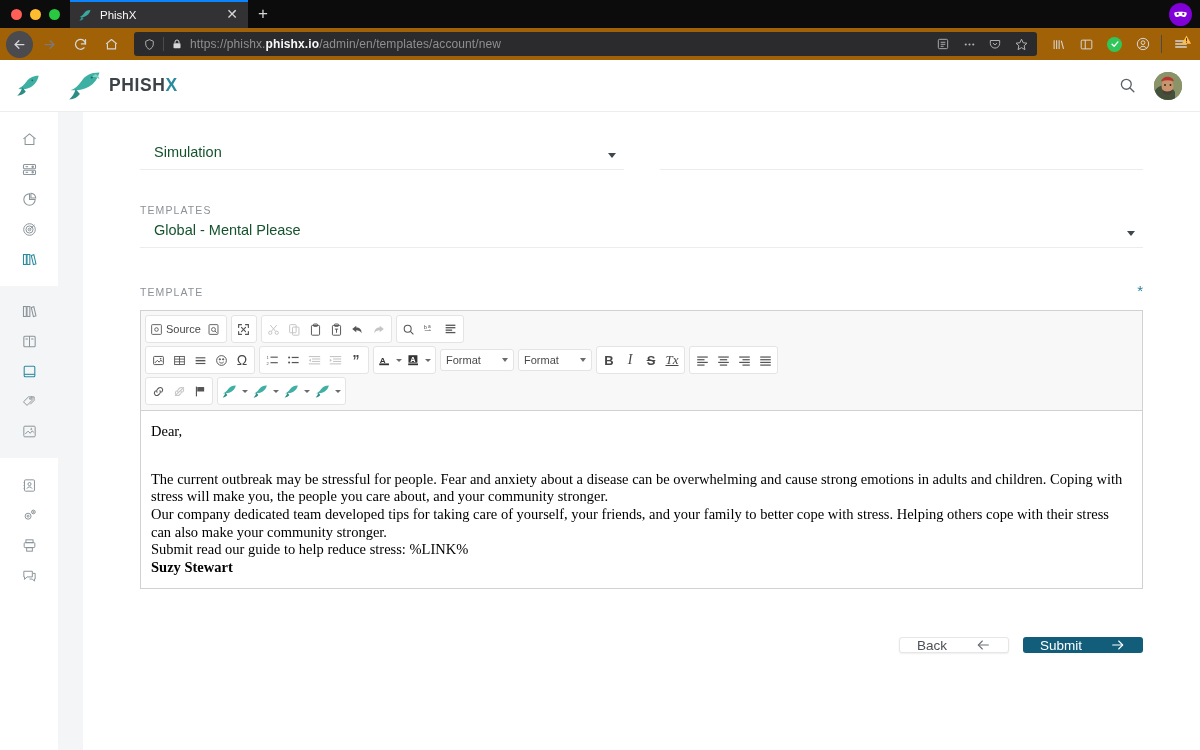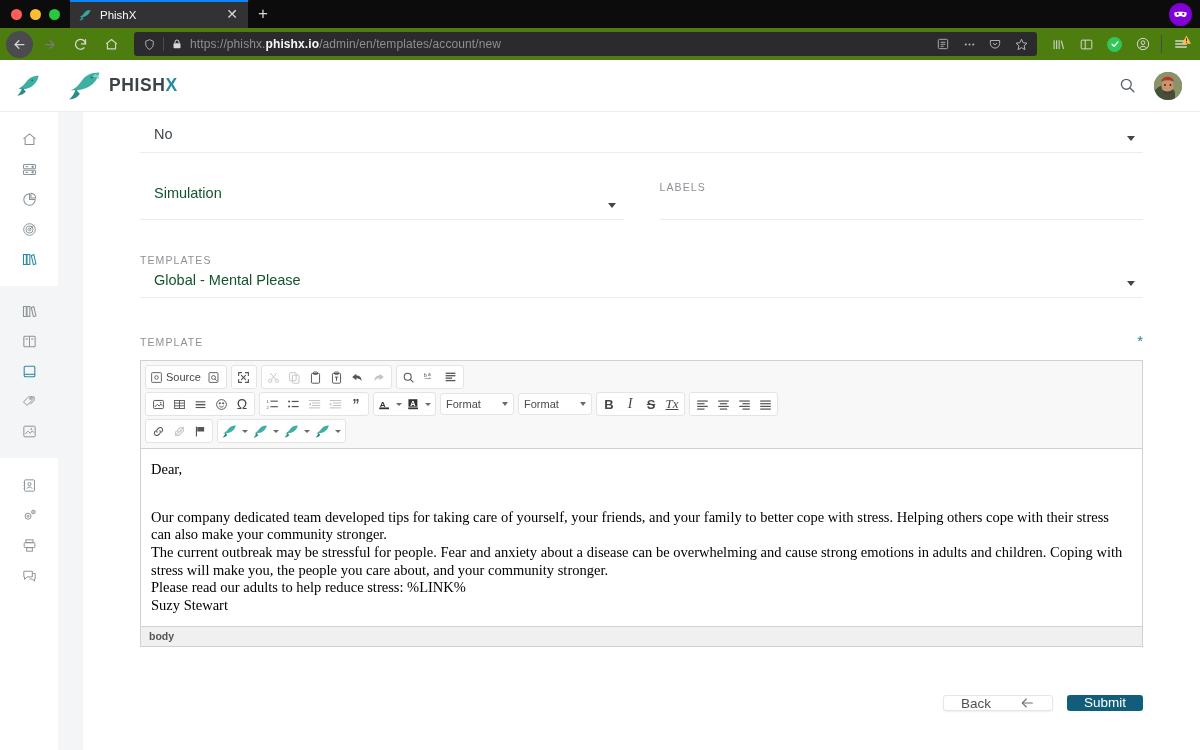--- a/index.html
+++ b/index.html
@@ -59,21 +59,21 @@
     margin-left: auto; display: flex; align-items: center;
     padding-right: 8px; height: 28px;
   }
   .mask-badge {
     width: 23px; height: 23px; border-radius: 50%;
     background: #8000d7; display: flex; align-items: center; justify-content: center;
   }
 
   .navbar {
     height: 32px;
-    background: #4d7c0f;
+    background: #a16207;
     display: flex;
     align-items: center;
     padding: 0 6px;
     gap: 2px;
   }
   .navbtn {
     width: 29px; height: 28px;
     display: flex; align-items: center; justify-content: center;
     color: #f9f9fa; flex: none;
   }
@@ -208,21 +208,21 @@
     border-bottom: 1px solid #d1d1d1;
     padding: 4px 4px 2px;
   }
   .ck-row { display: flex; align-items: center; gap: 4px; flex-wrap: nowrap; margin-bottom: 3px; }
   .ck-group {
     display: flex; align-items: center;
     border: 1px solid #e4e4e4; border-radius: 3px;
     background: #fff; padding: 1px 2px; gap: 1px;
   }
   .ck-btn {
-    height: 20px; min-width: 20px; padding: 0 2px;
+    height: 20px; min-width: 20px; padding: 12px 2px;
     display: flex; align-items: center; justify-content: center;
     color: #474747; font-size: 11px; gap: 3px; border-radius: 2px;
   }
   .ck-btn.disabled { color: #c4c4c4; }
   .ck-btn .lbl { font-size: 11px; color: #474747; }
   .ck-combo {
     height: 22px; min-width: 74px; border: 1px solid #e4e4e4; border-radius: 3px;
     background: #fff; display: flex; align-items: center; justify-content: space-between;
     padding: 0 5px; font-size: 11px; color: #4a4a4a;
   }
@@ -243,21 +243,21 @@
     padding: 12px 10px 6px 10px;
     font-family: "Liberation Serif", serif;
     font-size: 14.5px;
     color: #000;
     line-height: 1.22;
     height: 177px;
     overflow: hidden;
   }
   .ck-body p { margin: 0 0 0 0; }
   .ck-body .gap { height: 30px; }
-  .ck-body .sig { font-weight: 400; margin-top: 0; }
+  .ck-body .sig { font-weight: 700; margin-top: 0; }
   .ck-footer {
     background: #f0f0f0; border-top: 1px solid #d1d1d1;
     font-size: 10.5px; color: #555; padding: 3px 8px 4px;
     font-weight: 700;
   }
 
   
   .actions {
     display: flex; justify-content: flex-end; align-items: center;
     gap: 14px; padding-top: 48px;
@@ -585,36 +585,29 @@
             <path d="M17 9h3v8h-1v3l-3-3h-4"></path>
         </svg>
       </div>
     </div>
   </div>
 
   <div class="sidebar-rail"></div>
 
   <div class="content">
 
-    <div class="field-row row-topno">
-      <div class="field">
-        <div class="field-value">No</div>
-        <span class="caret"></span>
-      </div>
-    </div>
 
     <div class="spacer-40"></div>
 
     <div class="field-row">
       <div class="field">
         <div class="field-value">Simulation</div>
         <span class="caret"></span>
       </div>
       <div class="field">
-        <div class="field-label">LABELS</div>
         <div class="field-value"></div>
       </div>
     </div>
 
     <div class="spacer-52"></div>
 
     <div class="field-row">
       <div class="field">
         <div class="field-label">TEMPLATES</div>
         <div class="field-value">Global - Mental Please</div>
@@ -1002,40 +995,39 @@
               </span>
               <span class="ck-mini-caret"></span>
             </div>
           </div>
         </div>
       </div>
 
       <div class="ck-body">
         <p>Dear,</p>
         <div class="gap"></div>
+        <p>The current outbreak may be stressful for people. Fear and anxiety about a disease can be overwhelming and cause strong emotions in adults and children. Coping with stress will make you, the people you care about, and your community stronger.</p>
         <p>Our company dedicated team developed tips for taking care of yourself, your friends, and your family to better cope with stress. Helping others cope with their stress can also make your community stronger.</p>
-        <p>The current outbreak may be stressful for people. Fear and anxiety about a disease can be overwhelming and cause strong emotions in adults and children. Coping with stress will make you, the people you care about, and your community stronger.</p>
-        <p>Please read our adults to help reduce stress: %LINK%</p>
+        <p>Submit read our guide to help reduce stress: %LINK%</p>
         <p class="sig">Suzy Stewart</p>
       </div>
 
-      <div class="ck-footer">body</div>
     </div>
 
     <div class="actions">
       <div class="btn btn-back">
         <span>Back</span>
         <span>
           <svg viewBox="0 0 24 24" width="16" height="16" fill="none" stroke="#6b7177" stroke-width="1.6" stroke-linecap="round" stroke-linejoin="round">
             <line x1="20" y1="12" x2="5" y2="12"></line>
               <polyline points="11,18 5,12 11,6"></polyline>
           </svg>
         </span>
       </div>
-      <div class="btn btn-submit" style="background: rgb(18, 94, 122); flex-direction: column;">
+      <div class="btn btn-submit" style="background: rgb(18, 94, 122);">
         <span>Submit</span>
         <span>
           <svg viewBox="0 0 24 24" width="16" height="16" fill="none" stroke="#ffffff" stroke-width="1.6" stroke-linecap="round" stroke-linejoin="round">
             <line x1="4" y1="12" x2="19" y2="12"></line>
               <polyline points="13,6 19,12 13,18"></polyline>
           </svg>
         </span>
       </div>
     </div>
 

